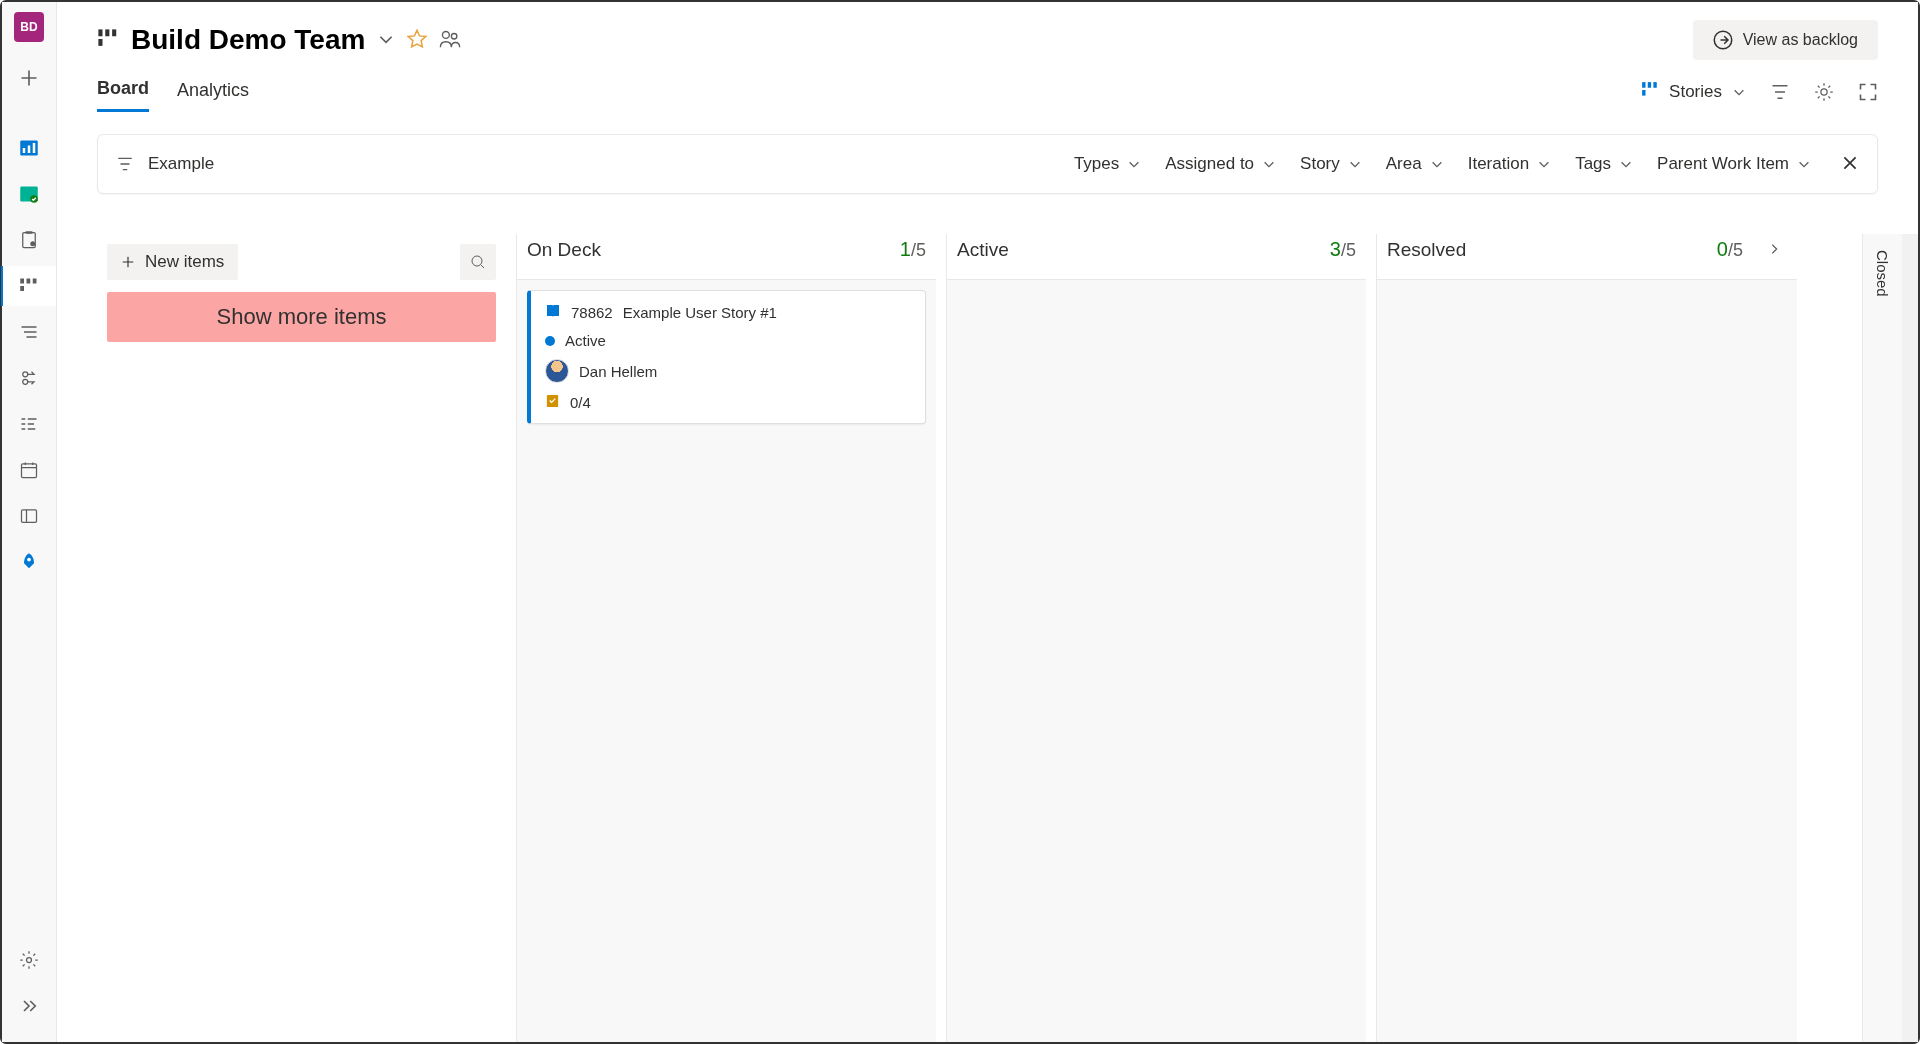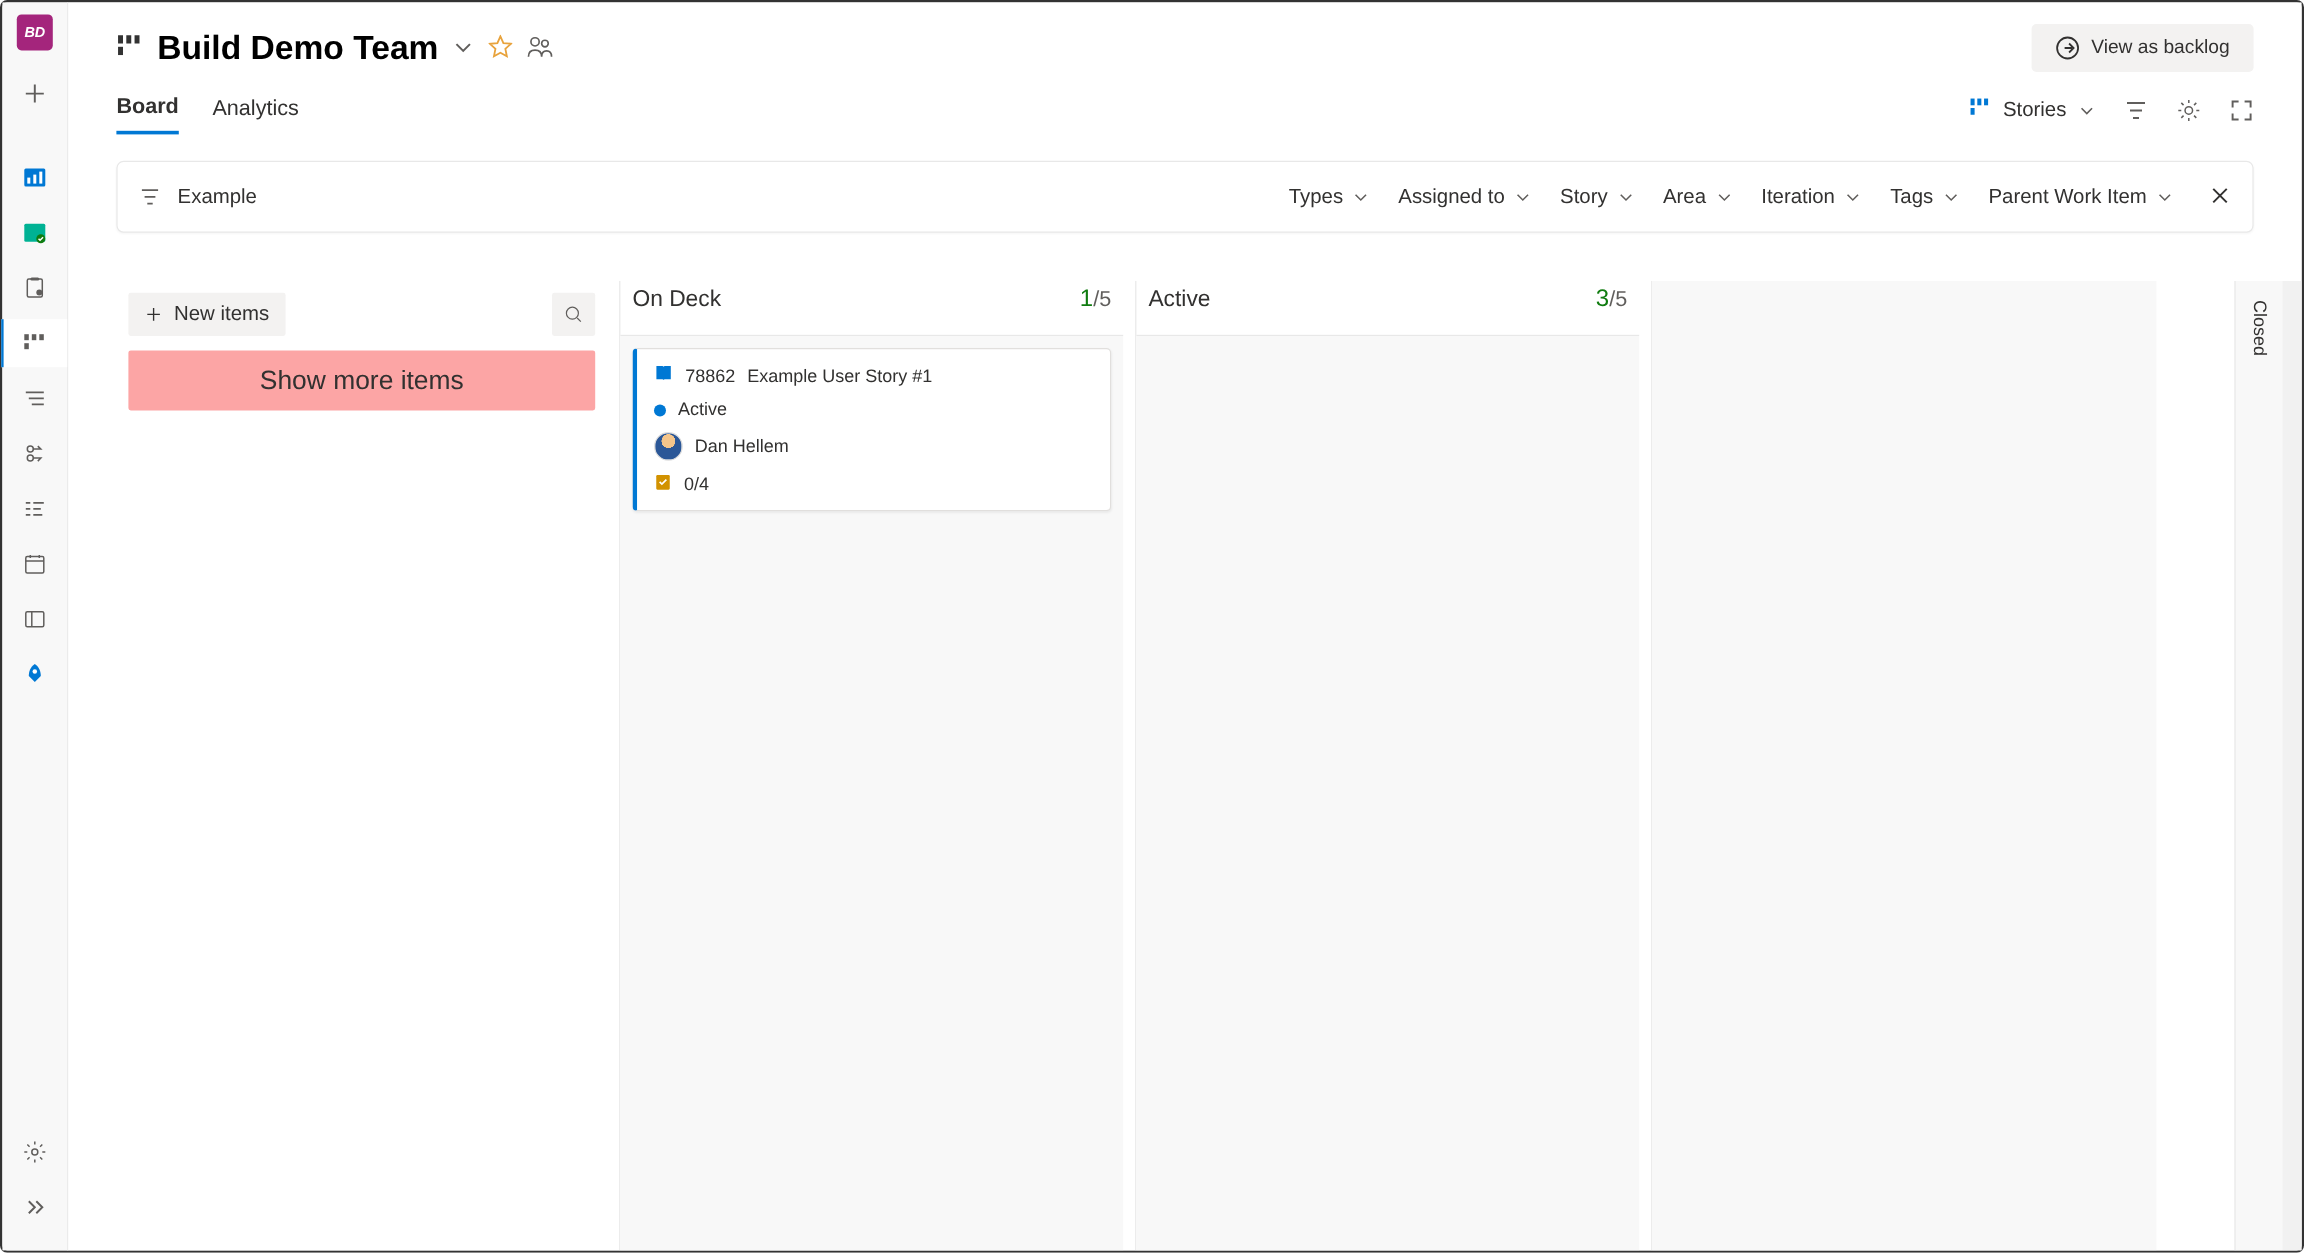--- a/index.html
+++ b/index.html
@@ -2,21 +2,21 @@
 <html><head>
 <meta charset="utf-8">
 <style>
 * { box-sizing: border-box; margin: 0; padding: 0; }
 body { font-family: "Segoe UI", -apple-system, sans-serif; background: #fff; color: #323130; font-size: 14px; overflow: hidden; }
 
 .app { display: flex; height: 1044px; width: 1920px; border: 2px solid #333; border-radius: 6px; }
 
 
 .sidebar { width: 55px; background: #f8f8f8; border-right: 1px solid #e8e8e8; display: flex; flex-direction: column; align-items: center; padding-top: 10px; gap: 6px; }
-.sidebar .avatar { width: 30px; height: 30px; background: #a4257c; color: #fff; border-radius: 4px; display:flex; align-items:center; justify-content:center; font-size:12px; font-weight:600; margin-bottom: 10px; font-style: italic; }
+.sidebar .avatar { width: 30px; height: 30px; background: #a4257c; color: #fff; border-radius: 4px; display:flex; align-items:center; justify-content:center; font-size:12px; font-weight:600; margin-bottom: 10px; }
 .sidebar .nav-item { width: 40px; height: 40px; display:flex; align-items:center; justify-content:center; border-radius:4px; cursor:pointer; color:#605e5c; }
 .sidebar .nav-item.active { background:#fff; border-left:2px solid #0078d4; border-radius:0; margin-left:-2px; width:55px; }
 .sidebar .nav-item svg { width:20px; height:20px; }
 .sidebar .spacer { flex:1; }
 
 
 .main { flex:1; display:flex; flex-direction:column; background:#fff; overflow:hidden; }
 
 
 .page-header { padding: 18px 40px 0 40px; display:flex; align-items:center; gap:12px; }
@@ -379,20 +379,30 @@
         <div class="column">
           <div class="col-header">
             <span class="title">Active</span>
             <div class="hspacer"></div>
             <span class="wip"><span class="cur">3</span><span class="max">/5</span></span>
           </div>
           <div class="col-body"></div>
         </div>
 
         <div class="column" style="border-right:none">
+          <div class="col-header">
+            <span class="title">Resolved</span>
+            <div class="hspacer"></div>
+            <span class="wip"><span class="cur">0</span><span class="max">/5</span></span>
+            <span class="next-chev" style="margin-left:18px">
+              <svg width="14" height="14" viewBox="0 0 16 16">
+                  <path d="M6 3l5 5-5 5" stroke="currentColor" fill="none" stroke-width="1.5"></path>
+                </svg>
+            </span>
+          </div>
           <div class="col-body"></div>
         </div>
 
       </div>
 
       <div class="closed-col">
         <div class="closed-label">Closed</div>
       </div>
 
       <div class="rscroll"></div>

